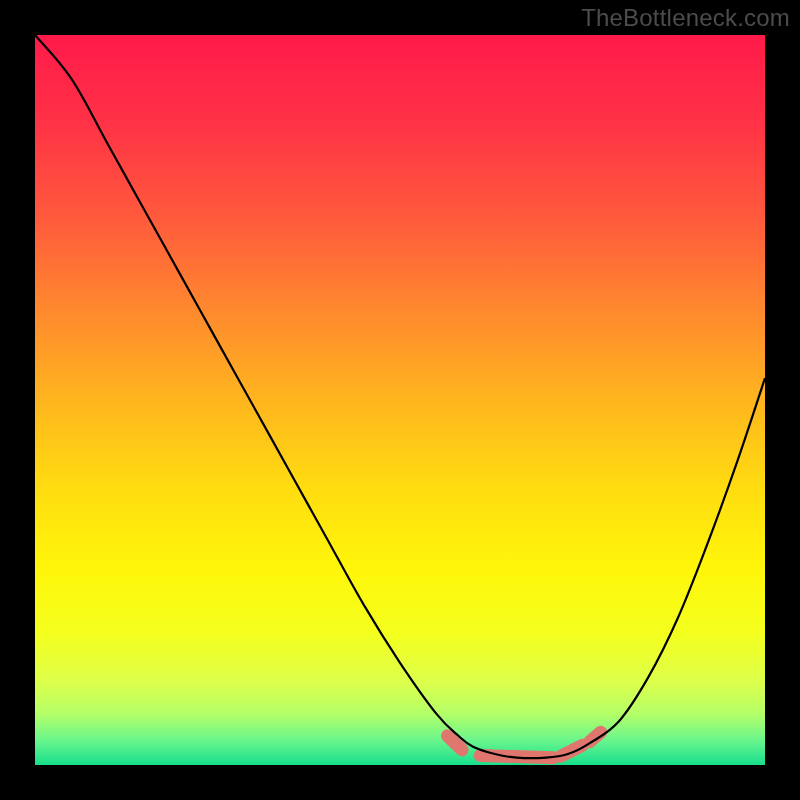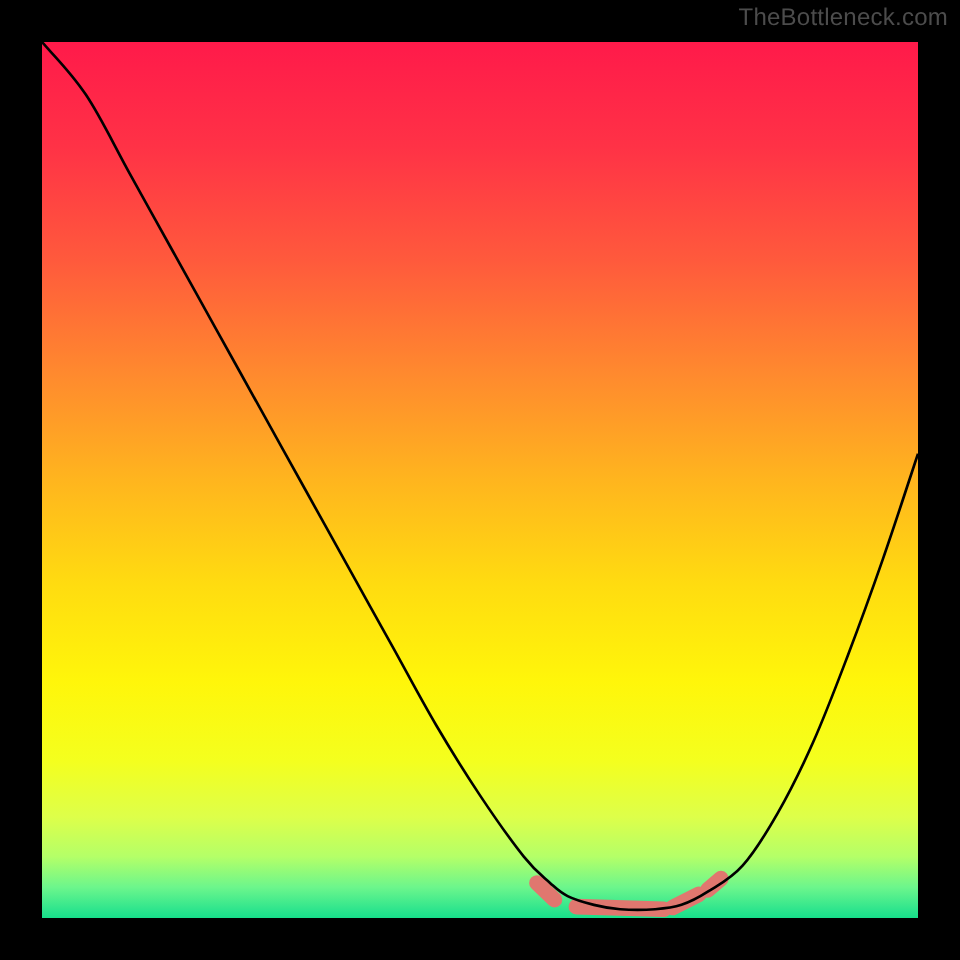--- a/index.html
+++ b/index.html
@@ -17,21 +17,21 @@
     top: 0;
     width: 800px;
     height: 800px;
     background: #000;
   }
   .watermark {
     position: absolute;
     top: 4px;
     right: 10px;
     color: #4c4c4c;
-    font-size: 20px;
+    font-size: 24px;
     font-weight: 500;
     letter-spacing: 0.2px;
   }
   .plot {
     position: absolute;
     left: 35px;
     top: 35px;
     width: 730px;
     height: 730px;
   }

